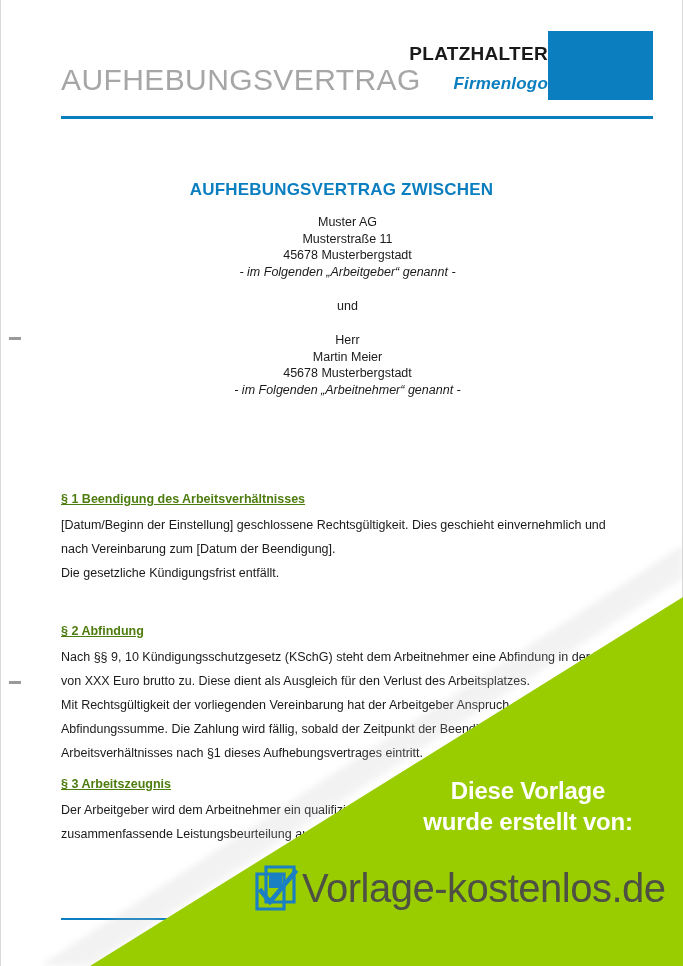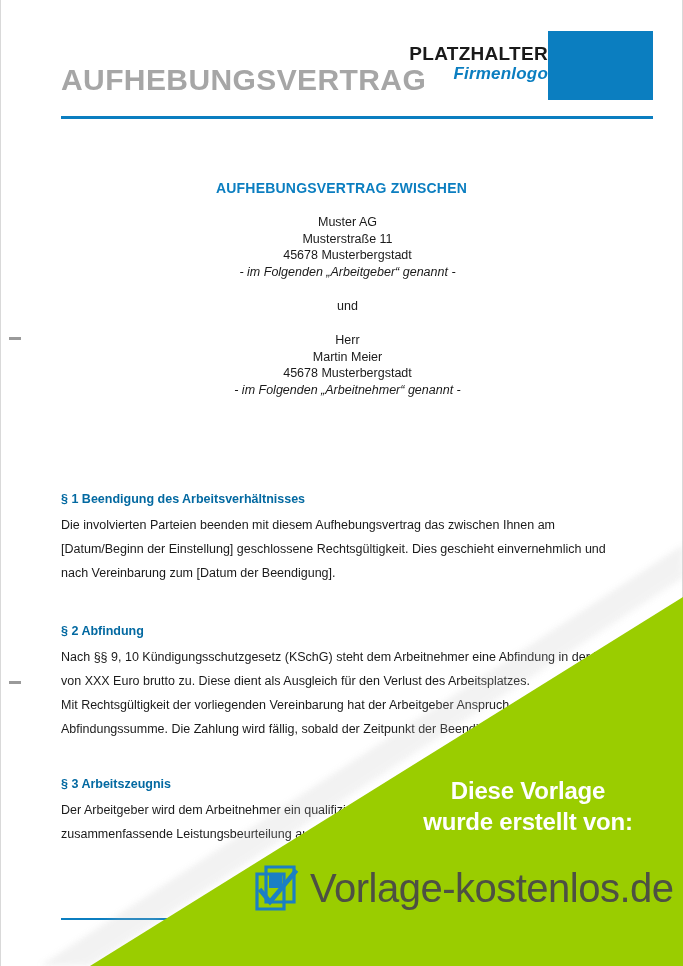--- a/index.html
+++ b/index.html
@@ -29,21 +29,21 @@
   .page-edge-right { right: 0; }
 
   
   .doc-title {
     position: absolute;
     left: 61px;
     top: 63px;
     font-size: 30px;
     letter-spacing: 0.4px;
     color: #a6a6a6;
-    font-weight: 700;
+    font-weight: 400;
     white-space: nowrap;
   }
   .header-rule {
     position: absolute;
     left: 61px;
     top: 116px;
     width: 592px;
     height: 3px;
     background: #0b7ec0;
   }
@@ -68,39 +68,39 @@
     letter-spacing: 0.3px;
     white-space: nowrap;
   }
   .logo-firmenlogo {
     font-size: 17px;
     font-style: italic;
     font-weight: 700;
     color: #0b7ec0;
     letter-spacing: 0.2px;
     white-space: nowrap;
-    margin-top: 1px;
+    margin-top: 11px;
   }
   .logo-square {
     position: absolute;
     right: 0;
     top: 0;
     width: 105px;
     height: 69px;
     background: #0b7ec0;
   }
 
   
   .contract-heading {
     position: absolute;
     left: 0;
     right: 0;
     top: 180px;
     text-align: center;
-    font-size: 14px;
+    font-size: 17px;
     font-weight: 700;
     color: #0b7ec0;
     letter-spacing: 0.2px;
   }
   .party-block {
     position: absolute;
     left: 12px;
     right: 0;
     text-align: center;
     font-size: 12.5px;
@@ -117,21 +117,22 @@
   
   .section {
     position: absolute;
     left: 61px;
     width: 575px;
     font-size: 12.5px;
     color: #1a1a1a;
   }
   .section-heading {
     font-weight: 700;
-    color: #0369a1;
+    color: #4d7c0f;
+    text-decoration: underline;
     font-size: 12.5px;
     margin-bottom: 7px;
   }
   .section-body .line {
     line-height: 24px;
     white-space: nowrap;
   }
   #sec1 { top: 492px; }
   #sec2 { top: 624px; }
   #sec3 { top: 777px; }
@@ -185,21 +186,20 @@
     font-weight: 700;
     line-height: 31px;
     letter-spacing: -0.2px;
   }
   .wm-brand {
     position: absolute;
     left: 250px;
     top: 862px;
     display: flex;
     align-items: center;
-    gap: 8px;
   }
   .wm-brand-text {
     font-size: 40px;
     color: #4d5043;
     font-weight: 400;
     letter-spacing: -0.5px;
     line-height: 1;
   }
 </style>
 </head>
@@ -238,33 +238,34 @@
   <div class="party-block employee">
     <div class="party-line">Herr</div>
     <div class="party-line">Martin Meier</div>
     <div class="party-line">45678 Musterbergstadt</div>
     <div class="party-line italic">- im Folgenden „Arbeitnehmer“ genannt -</div>
   </div>
 
   <div class="section" id="sec1">
     <div class="section-heading">§ 1 Beendigung des Arbeitsverhältnisses</div>
     <div class="section-body">
-      <div class="line">Die involvierten Parteien beenden mit diesem Aufhebungsvertrag das zwischen Ihnen am</div>
       <div class="line">[Datum/Beginn der Einstellung] geschlossene Rechtsgültigkeit. Dies geschieht einvernehmlich und</div>
       <div class="line">nach Vereinbarung zum [Datum der Beendigung].</div>
+      <div class="line">Die gesetzliche Kündigungsfrist entfällt.</div>
     </div>
   </div>
 
   <div class="section" id="sec2">
     <div class="section-heading">§ 2 Abfindung</div>
     <div class="section-body">
       <div class="line">Nach §§ 9, 10 Kündigungsschutzgesetz (KSchG) steht dem Arbeitnehmer eine Abfindung in der Höhe</div>
       <div class="line">von XXX Euro brutto zu. Diese dient als Ausgleich für den Verlust des Arbeitsplatzes.</div>
       <div class="line">Mit Rechtsgültigkeit der vorliegenden Vereinbarung hat der Arbeitgeber Anspruch auf die</div>
       <div class="line">Abfindungssumme. Die Zahlung wird fällig, sobald der Zeitpunkt der Beendigung des</div>
+      <div class="line">Arbeitsverhältnisses nach  §1 dieses Aufhebungsvertrages eintritt.</div>
     </div>
   </div>
 
   <div class="section" id="sec3">
     <div class="section-heading">§ 3 Arbeitszeugnis</div>
     <div class="section-body">
       <div class="line">Der Arbeitgeber wird dem Arbeitnehmer ein qualifiziertes Arbeitszeugnis mit einer</div>
       <div class="line">zusammenfassende Leistungsbeurteilung ausstellen.</div>
     </div>
   </div>

